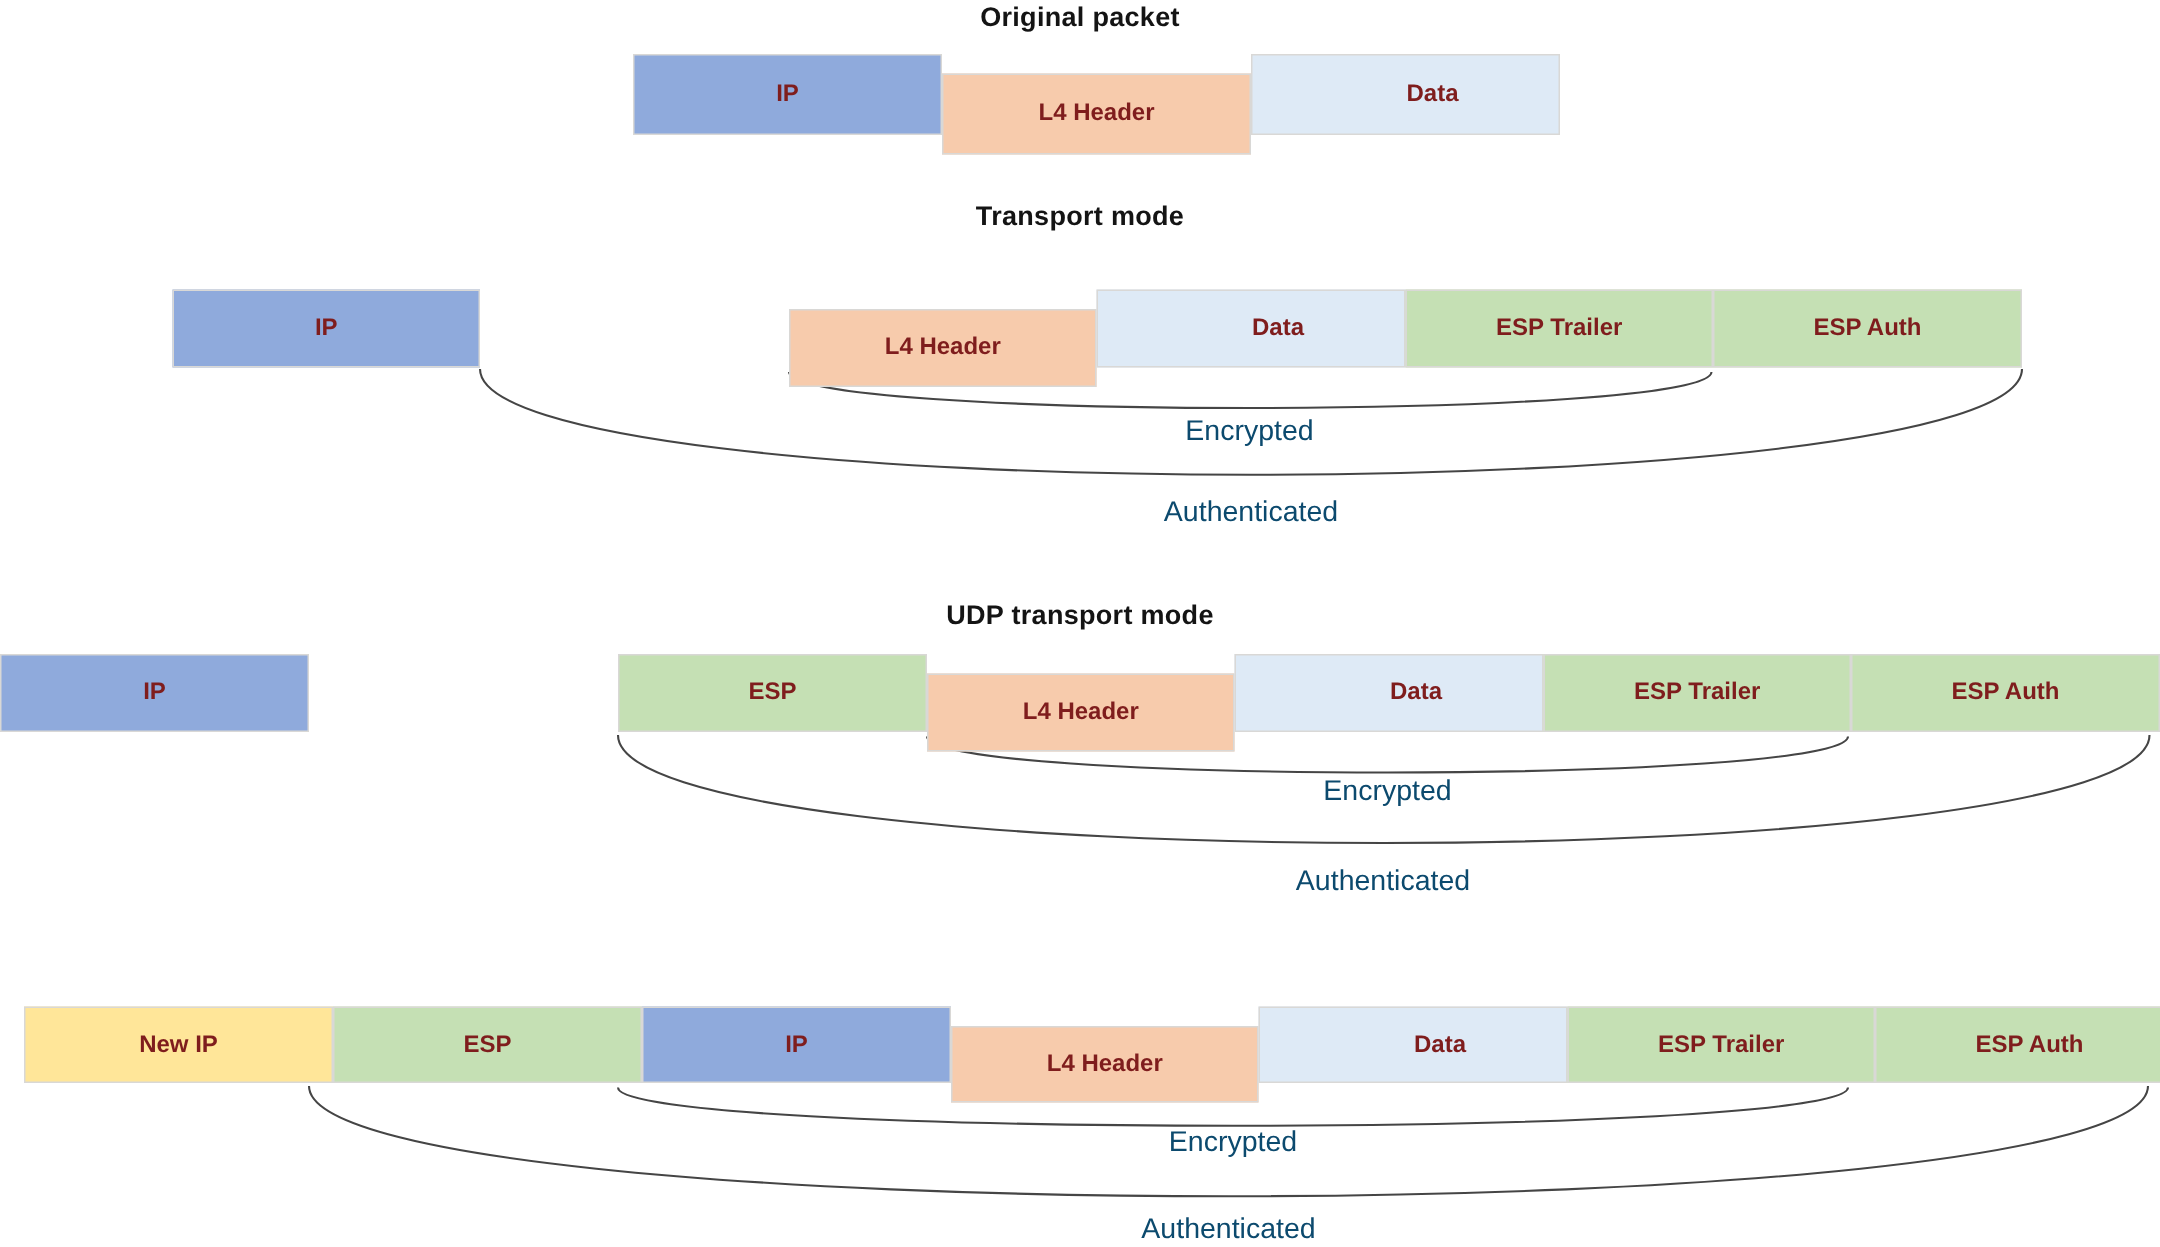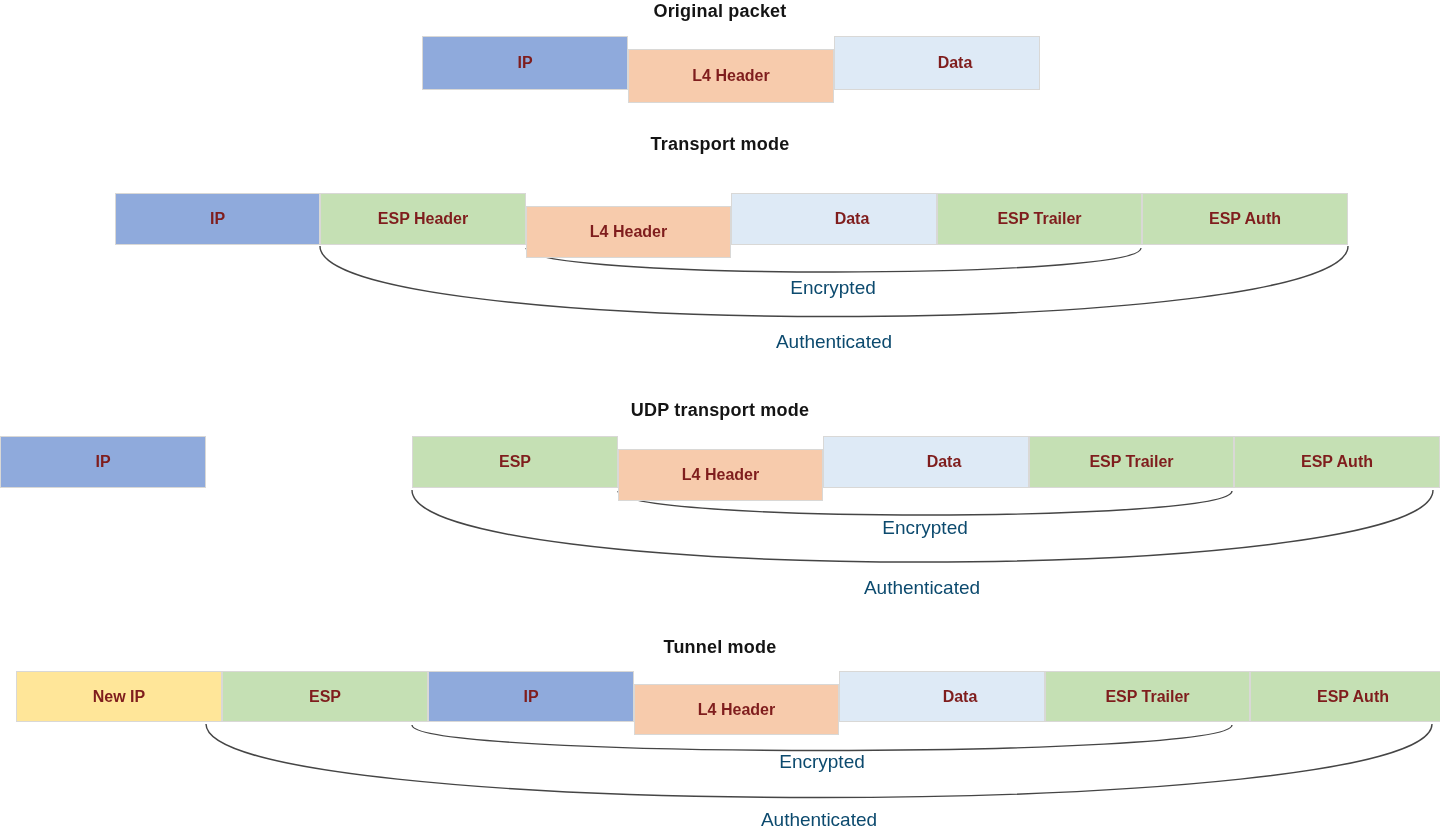--- a/index.html
+++ b/index.html
@@ -47,42 +47,40 @@
   <div class="sec-title" style="top:1px">Original packet</div>
   <div class="row" style="top:36px; left:422px; width:618px; height:54px">
     <div class="seg c-blue" style="left:0; width:206px">IP</div>
     <div class="seg c-orange" style="left:206px; width:206px">L4 Header</div>
     <div class="seg c-lightblue" style="left:412px; width:206px">Data</div>
   </div>
 
   <div class="sec-title" style="top:134px">Transport mode</div>
   <div class="row" style="top:193px; left:115px; width:1233px; height:52px">
     <div class="seg c-blue" style="left:0; width:205px">IP</div>
-    <div class="seg c-green" style="left:205px; width:206px">ESP Header</div>
     <div class="seg c-orange" style="left:411px; width:205px">L4 Header</div>
     <div class="seg c-lightblue" style="left:616px; width:206px">Data</div>
     <div class="seg c-green" style="left:822px; width:205px">ESP Trailer</div>
     <div class="seg c-green" style="left:1027px; width:206px">ESP Auth</div>
   </div>
   <div class="brace-label" style="left:833px; top:277px">Encrypted</div>
   <div class="brace-label" style="left:834px; top:331px">Authenticated</div>
 
   <div class="sec-title" style="top:400px">UDP transport mode</div>
   <div class="row" style="top:436px; left:0; width:1440px; height:52px">
     <div class="seg c-blue" style="left:0; width:206px">IP</div>
     <div class="seg c-green" style="left:412px; width:206px">ESP</div>
     <div class="seg c-orange" style="left:618px; width:205px">L4 Header</div>
     <div class="seg c-lightblue" style="left:823px; width:206px">Data</div>
     <div class="seg c-green" style="left:1029px; width:205px">ESP Trailer</div>
     <div class="seg c-green" style="left:1234px; width:206px">ESP Auth</div>
   </div>
   <div class="brace-label" style="left:925px; top:517px">Encrypted</div>
   <div class="brace-label" style="left:922px; top:577px">Authenticated</div>
 
-  <div class="sec-title" style="top:637px">Tunnel mode</div>
   <div class="row" style="top:671px; left:16px; width:1440px; height:51px">
     <div class="seg c-yellow" style="left:0; width:206px">New IP</div>
     <div class="seg c-green" style="left:206px; width:206px">ESP</div>
     <div class="seg c-blue" style="left:412px; width:206px">IP</div>
     <div class="seg c-orange" style="left:618px; width:205px">L4 Header</div>
     <div class="seg c-lightblue" style="left:823px; width:206px">Data</div>
     <div class="seg c-green" style="left:1029px; width:205px">ESP Trailer</div>
     <div class="seg c-green" style="left:1234px; width:206px">ESP Auth</div>
   </div>
   <div class="brace-label" style="left:822px; top:751px">Encrypted</div>

